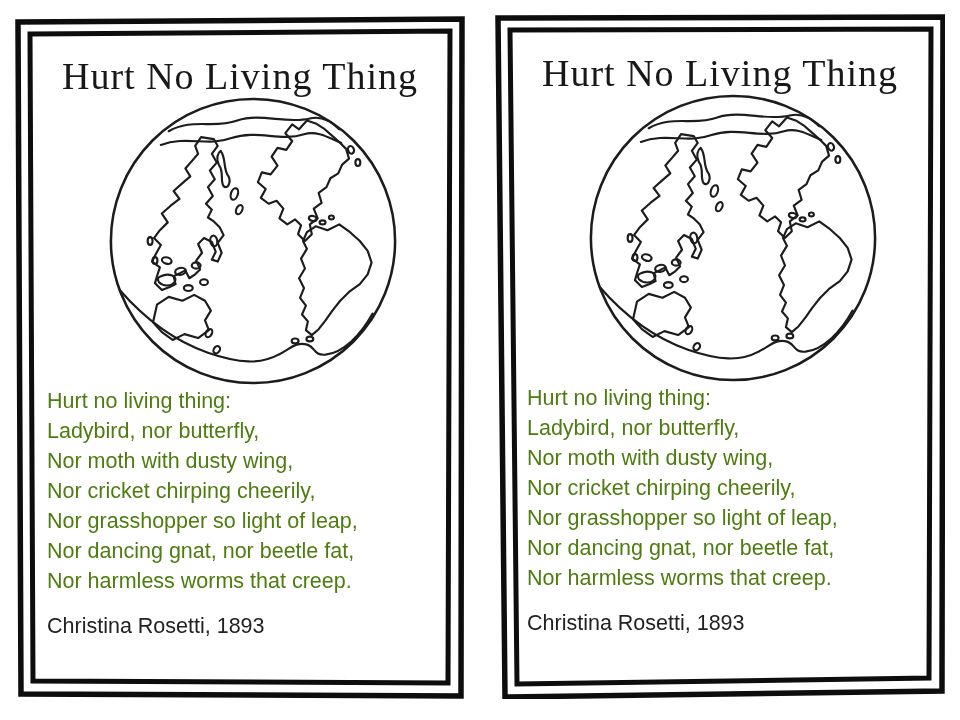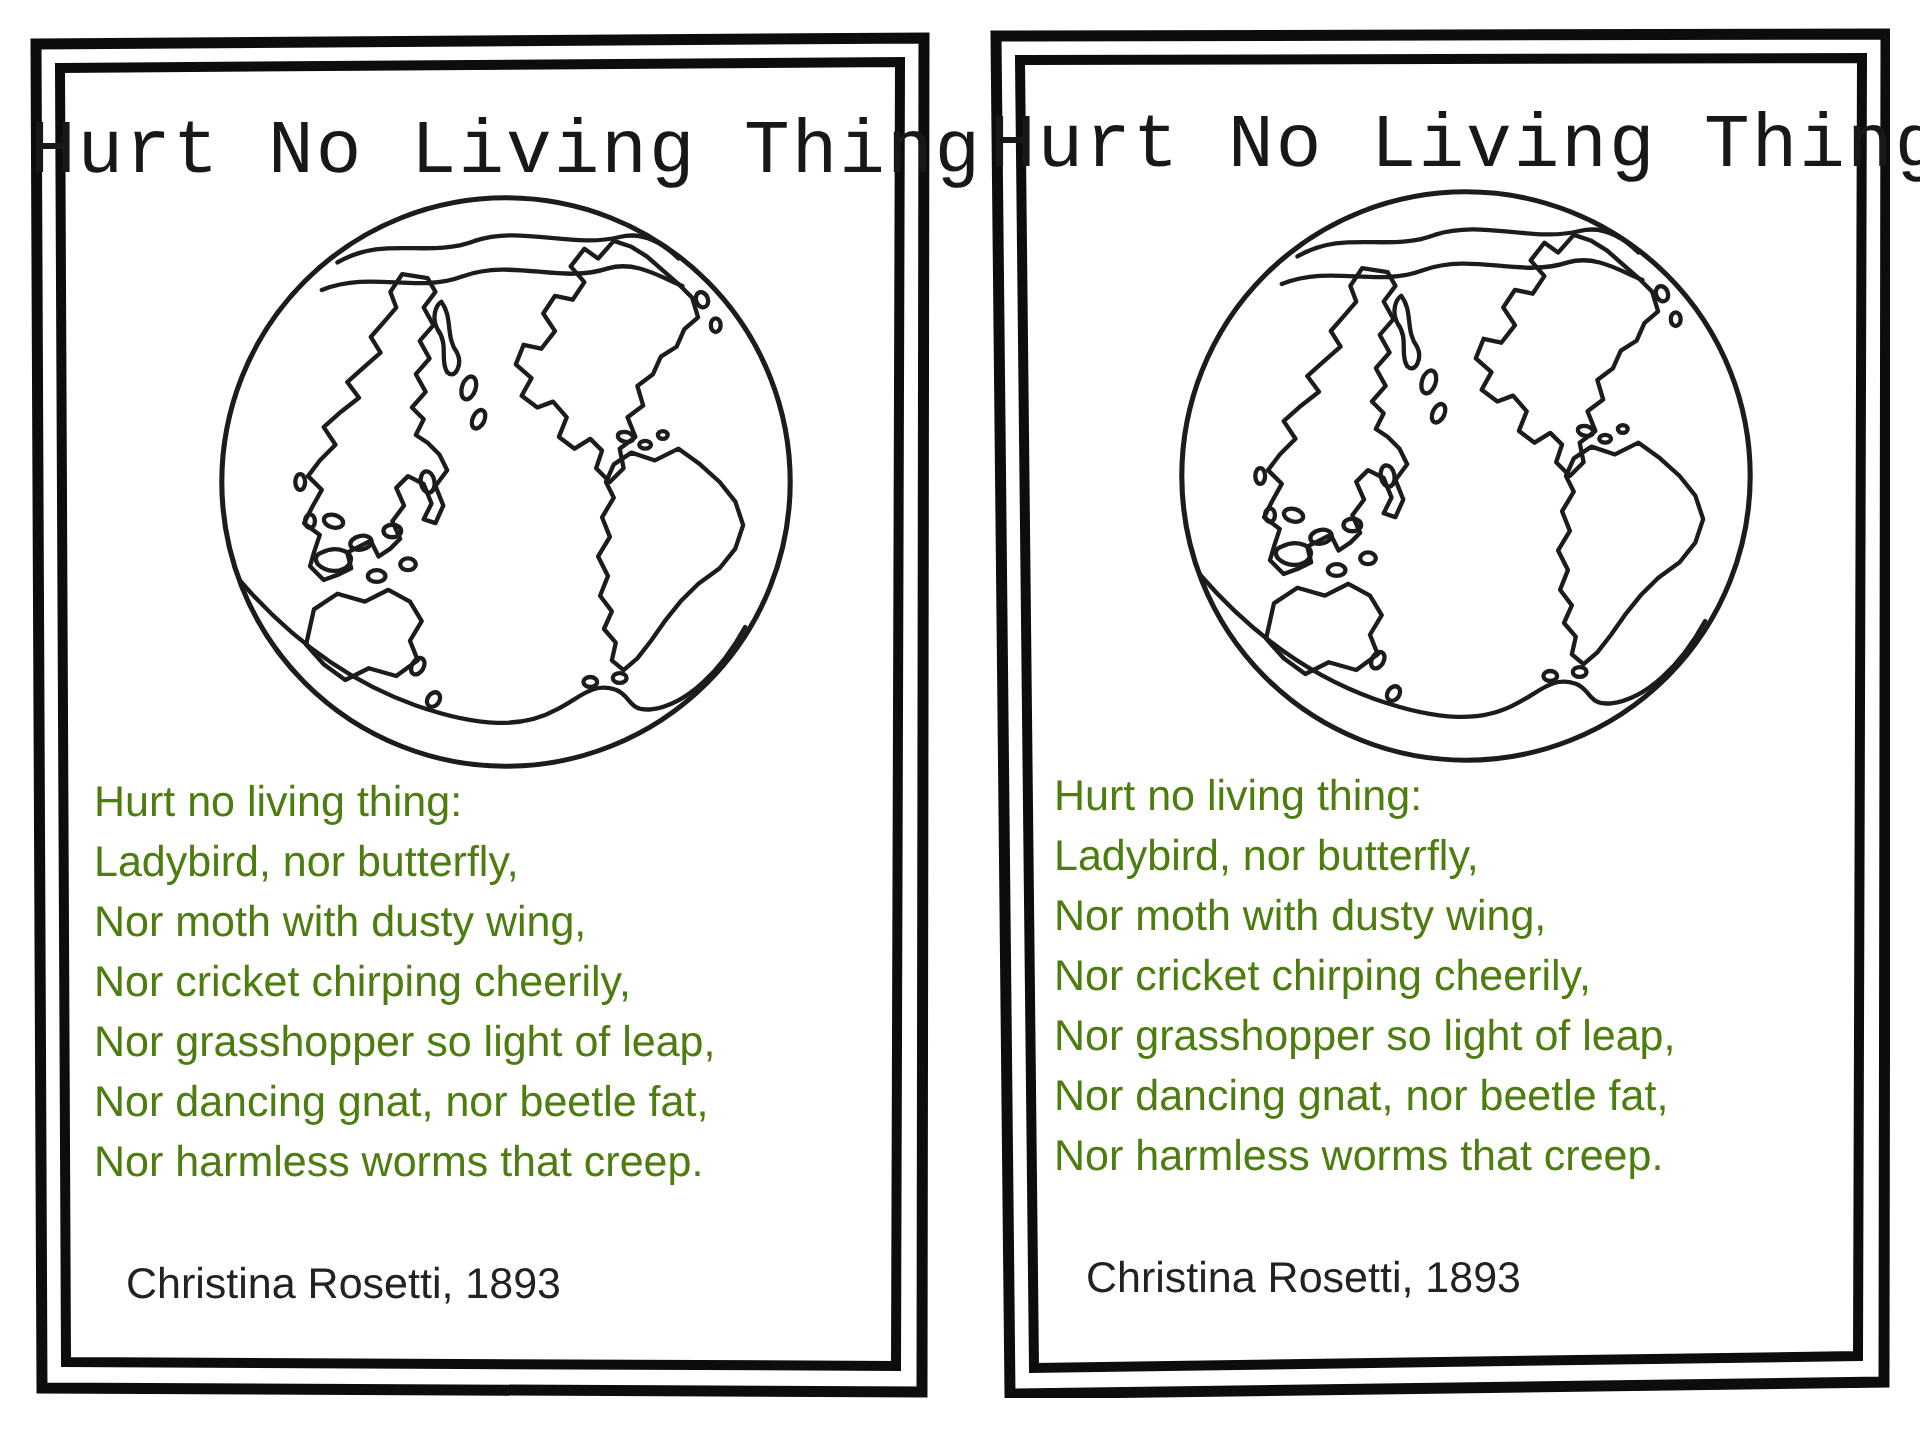--- a/index.html
+++ b/index.html
@@ -16,36 +16,36 @@
   #card-2 { left: 495px; top: 13px; }
 
   .frame { position: absolute; left: 0; top: 0; width: 450px; height: 686px; }
   .frame path { fill: none; stroke: #0d0d0d; }
   .frame .outer { stroke-width: 5.5px; }
   .frame .inner { stroke-width: 5px; }
 
   .title {
     position: absolute; top: 38px; left: 0; right: 0; margin: 0;
     text-align: center;
-    font-family: Liberation Mono, monospace;
+    font-family: Liberation Serif, serif;
     font-weight: normal;
     font-size: 38px;
     line-height: 1.2;
     letter-spacing: 1px;
     color: #181818;
     white-space: nowrap;
   }
 
   .globe { position: absolute; top: 78px; left: 50%; margin-left: -134px; width: 294px; height: 294px; }
   .globe-art { fill: none; stroke: #1c1c1c; stroke-width: 2.2px; stroke-linejoin: round; stroke-linecap: round; }
   .globe-art .rim { stroke-width: 2.6px; }
 
   .poem { position: absolute; top: 370px; left: 32px; right: 26px; }
   .poem p { margin: 0; font-size: 21.5px; line-height: 30px; color: #4d7c0f; }
-  .attribution { position: absolute; top: 598px; left: 32px; margin: 16px; font-size: 21.5px; color: #222222; }
+  .attribution { position: absolute; top: 598px; left: 32px; margin: 0; font-size: 21.5px; color: #222222; }
 
   .defs-holder { position: absolute; width: 0; height: 0; overflow: hidden; }
 </style>
 </head>
 <body>
 
 <svg class="defs-holder" aria-hidden="true">
   <symbol id="globe-art" viewBox="0 0 300 300">
     <g class="globe-art">
       <circle class="rim" cx="150" cy="150" r="145"></circle>

